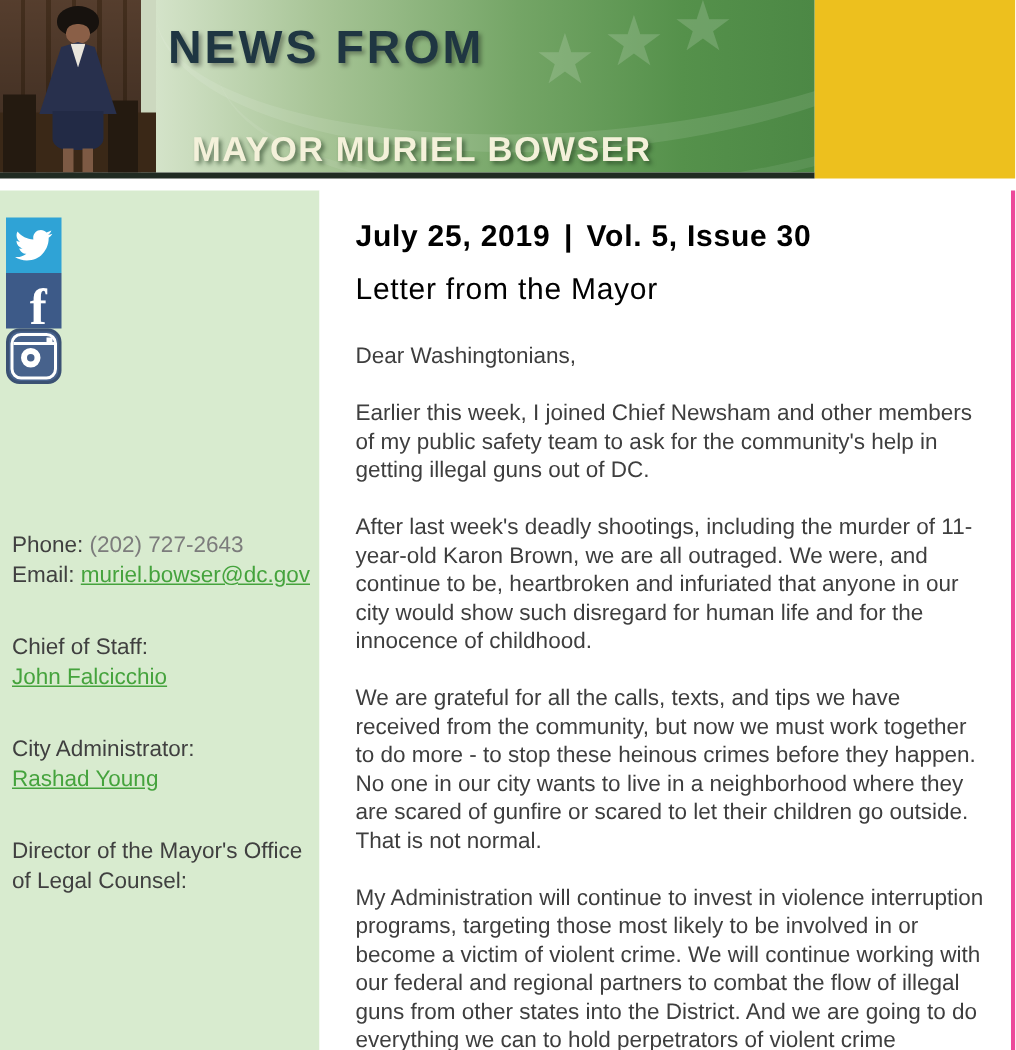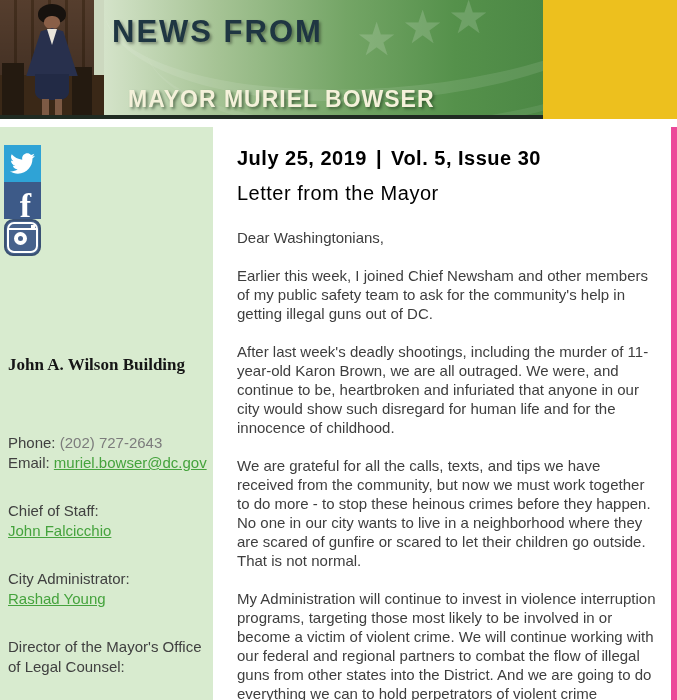--- a/index.html
+++ b/index.html
@@ -91,21 +91,21 @@
   .address .addr1 { margin-bottom: 9px; }
 
   .contact { margin-top: 58px; }
   .green-link { color: #45a33d; text-decoration: underline; cursor: pointer; }
   .staff-entry { margin-top: 28px; }
   .contact-label, .staff-title { color: #404040; }
 
   
   .main {
     flex: 1 1 auto; background: #ffffff; padding: 20px 14px 16px 24px;
-    border-right: 6px solid #ec4899; height: 573px; overflow: hidden;
+    border-right: 3px solid #ec4899; height: 573px; overflow: hidden;
   }
   .date-line { font-size: 20px; font-weight: bold; color: #000000; letter-spacing: 0.5px; }
   .date-line .sep { margin: 0 9px; }
   .letter-title { font-size: 20px; font-weight: normal; color: #000000; letter-spacing: 0.5px; margin-top: 12px; }
   .salutation { margin-top: 23px; font-size: 15px; color: #3e3e3e; line-height: 19px; }
   .letter-body p { font-size: 15px; color: #3e3e3e; line-height: 19px; margin-top: 19px; max-width: 432px; }
 </style>
 </head>
 <body>
 
@@ -156,21 +156,20 @@
           <div class="insta-outer">
             <div class="insta-frame"></div>
             <div class="insta-top"></div>
             <div class="insta-flash"></div>
             <div class="insta-lens"></div>
           </div>
         </div>
       </div>
 
       <div class="address">
-        <div class="addr1">John A. Wilson Building</div>
       </div>
 
       <div class="contact">
         <div>
           <span class="contact-label">Phone:</span>
           <span>(202) 727-2643</span>
         </div>
         <div>
           <span class="contact-label">Email:</span>
           <a class="green-link">muriel.bowser@dc.gov</a>

